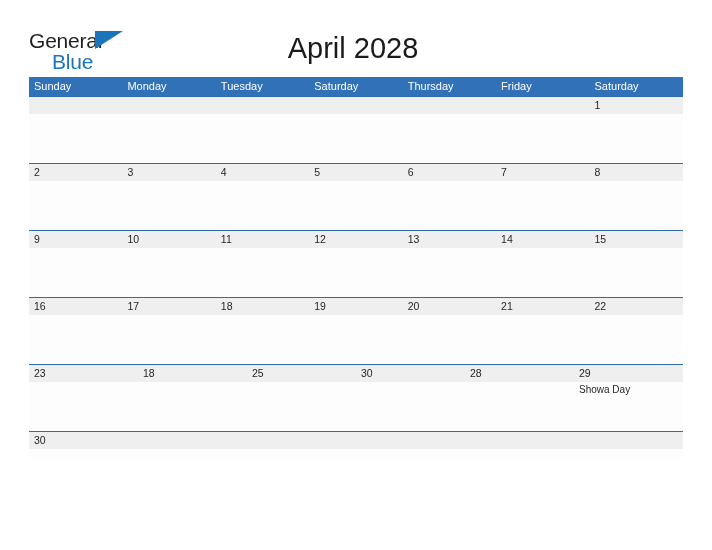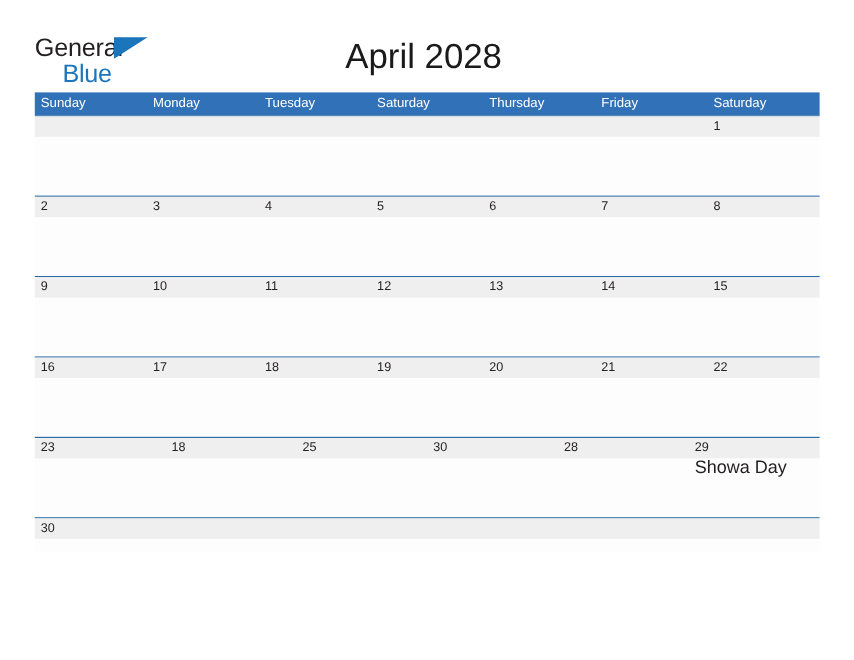--- a/index.html
+++ b/index.html
@@ -163,21 +163,21 @@
     height: 17px;
     color: #231f20;
     font-family: "Liberation Sans", sans-serif;
   }
   .day-events {
     display: block;
     padding-top: 1px;
   }
   .event {
     display: block;
-    font-size: 15px;
+    font-size: 10px;
     line-height: 13px;
     color: #231f20;
     font-family: "Liberation Sans", sans-serif;
     white-space: nowrap;
   }
 </style>
 </head>
 <body>
 
 <div class="page">

